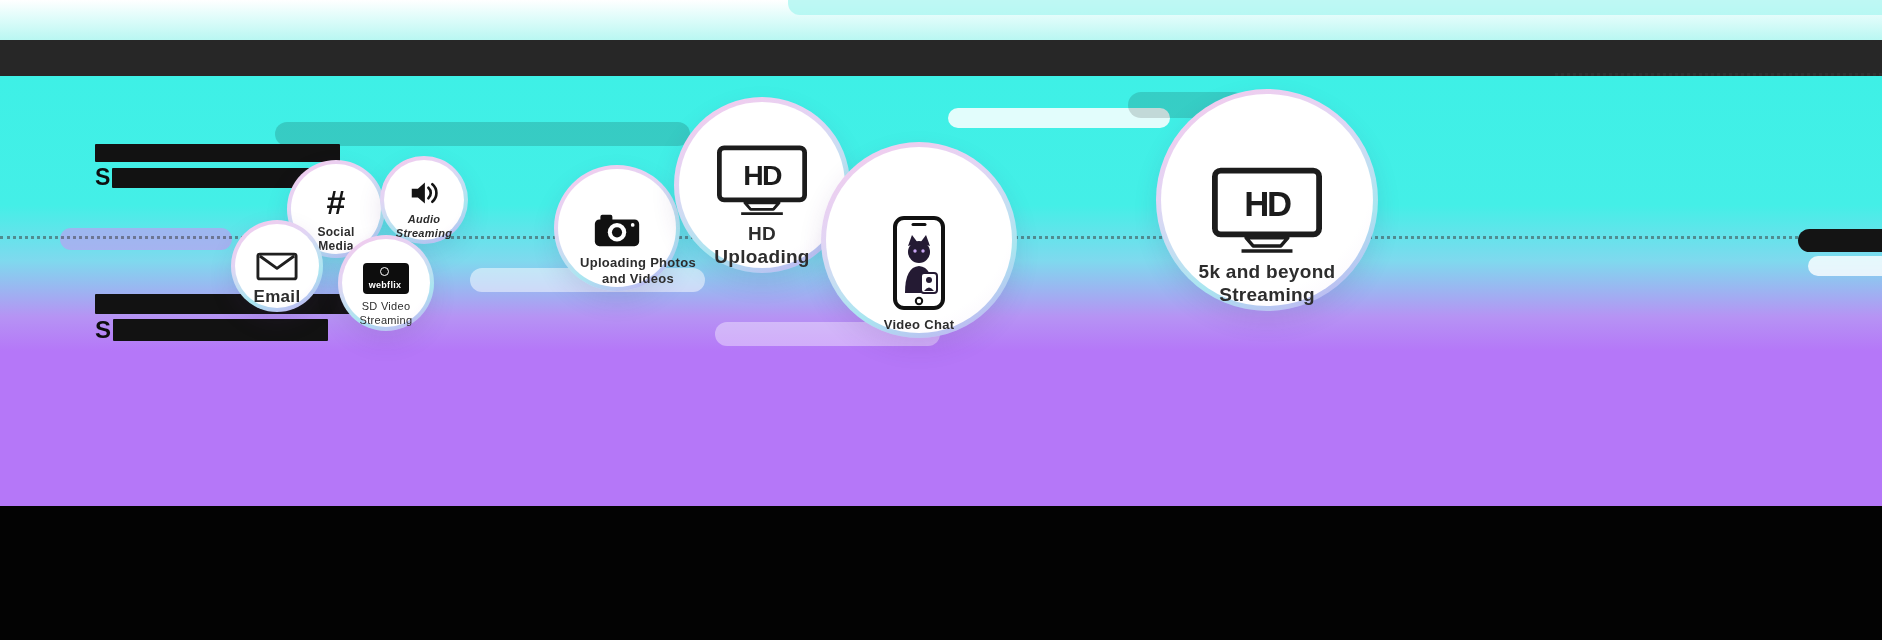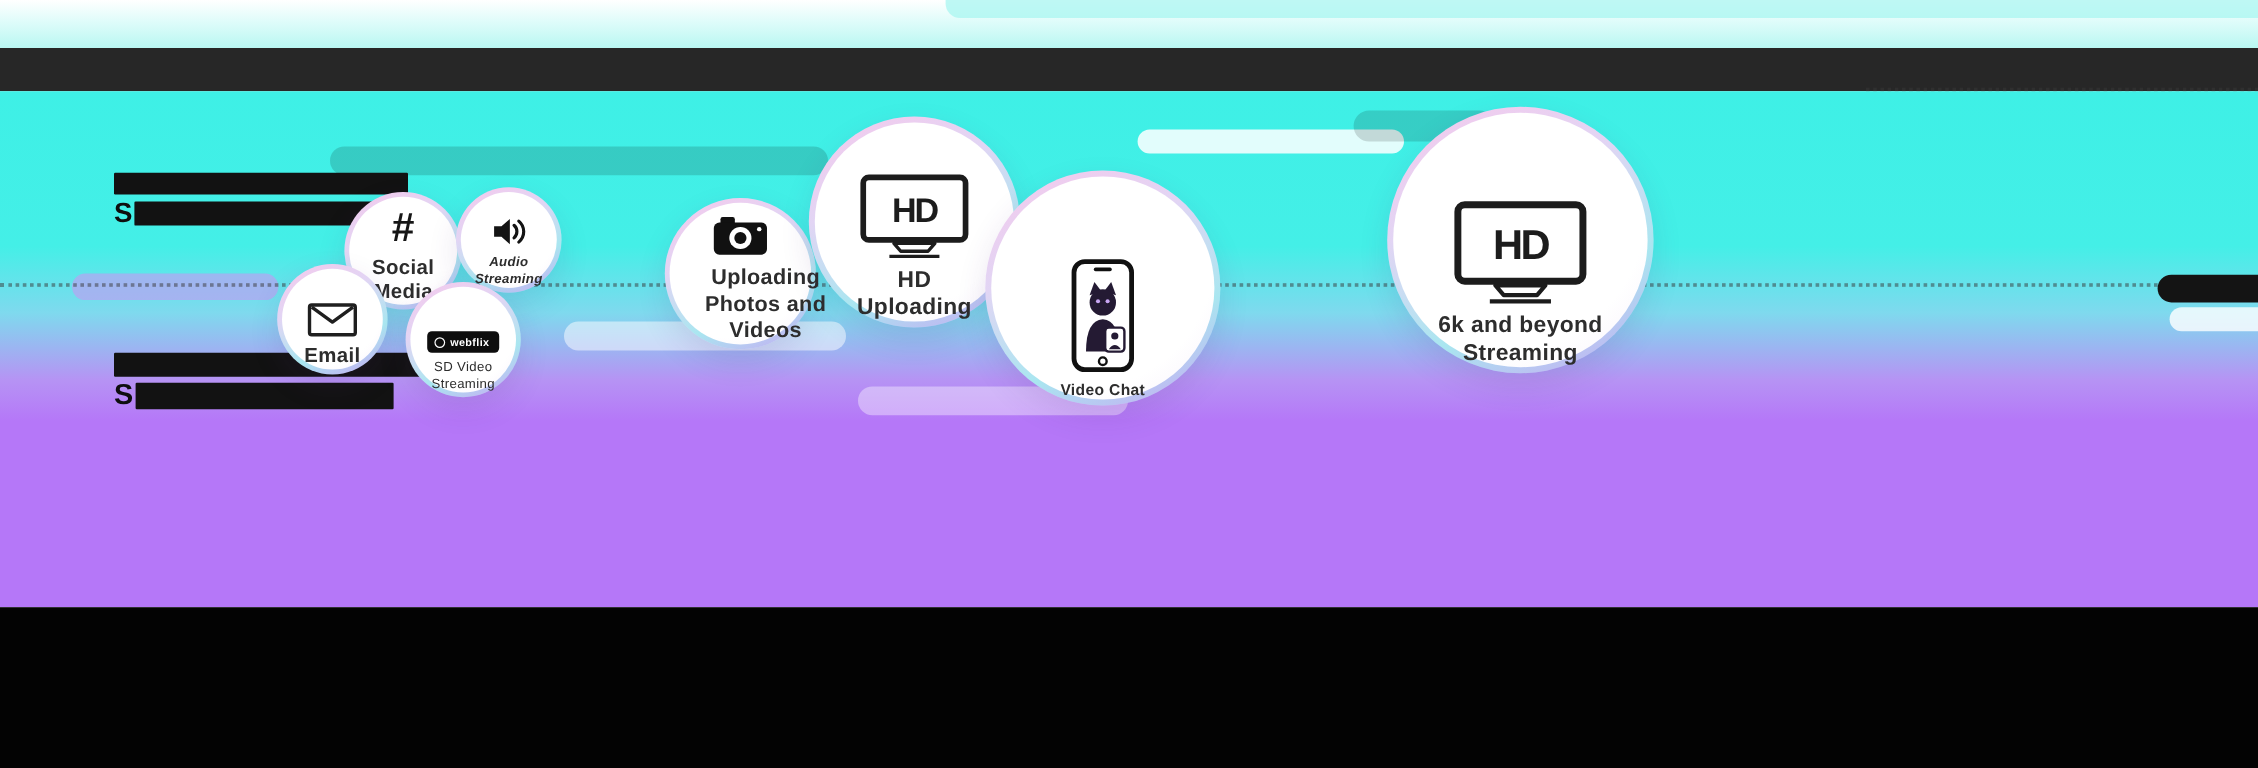--- a/index.html
+++ b/index.html
@@ -39,32 +39,32 @@
   
   .bubble{position:absolute;border-radius:50%;
     background:linear-gradient(155deg,#f5c9ec 0%,#e2d5f4 35%,#a9e6f0 68%,#c9a6f3 100%);
     box-shadow:0 10px 25px rgba(80,40,120,0.12);}
   .bubble-inner{position:absolute;inset:4px;border-radius:50%;
     background:radial-gradient(circle at 40% 35%,#ffffff 68%,#f6f0fb 100%);
     display:flex;flex-direction:column;align-items:center;justify-content:flex-end;
     gap:6px;text-align:center;}
   .bubble-label{font-weight:700;color:#2d2d2d;line-height:1.22;letter-spacing:0.3px;}
   .lbl-email{font-size:17px;}
-  .lbl-social{font-size:17px;width:64px;}
+  .lbl-social{font-size:12px;width:64px;}
   .lbl-audio{font-size:11px;width:66px;}
   .lbl-sd{font-size:11px;width:78px;font-weight:400;}
-  .lbl-upload{font-size:18px;width:120px;margin-left:42px;}
+  .lbl-upload{font-size:13px;width:120px;margin-left:42px;}
   .lbl-hd{font-size:19px;width:110px;}
   .lbl-vc{font-size:13px;}
   .lbl-4k{font-size:19px;width:162px;}
   .hash-glyph{font-size:34px;font-weight:800;color:#161616;line-height:1;}
   
   .wf-badge{background:#0d0d0d;color:#fff;border-radius:4px;
     display:flex;align-items:center;gap:4px;padding:4px 8px 4px 6px;
-    font-size:9px;font-weight:700;letter-spacing:0.3px;}
+    font-size:9px;font-weight:700;letter-spacing:0.3px;flex-direction:column;}
   .wf-dot{width:7px;height:7px;border:1.5px solid #fff;border-radius:50%;display:inline-block;}
 </style>
 </head>
 <body>
 
 <div class="stage">
 
   <div class="band-top"></div>
   <div class="top-cap"></div>
   <div class="bar-dark"></div>
@@ -188,17 +188,17 @@
   </div>
 
   <div class="bubble" style="left:1156px;top:89px;width:222px;height:222px;">
     <div class="bubble-inner" style="inset:5px;">
       <svg width="116" height="88" viewBox="0 0 100 76">
         <rect x="5" y="4" width="90" height="55" rx="5" fill="#ffffff" stroke="#1c1c1c" stroke-width="5"></rect>
         <text x="50" y="43" text-anchor="middle" font-size="30" font-weight="800" letter-spacing="-2" fill="#1c1c1c" font-family="Liberation Sans, sans-serif">HD</text>
         <path d="M32 62 L68 62 L62 69 L38 69 Z" fill="none" stroke="#1c1c1c" stroke-width="3" stroke-linejoin="round"></path>
         <line x1="28" y1="73.5" x2="72" y2="73.5" stroke="#1c1c1c" stroke-width="3"></line>
       </svg>
-      <div class="bubble-label lbl-4k">6k and beyond Streaming</div>
+      <div class="bubble-label lbl-4k">5k and beyond Streaming</div>
     </div>
   </div>
 
 </div>
 
 </body></html>

